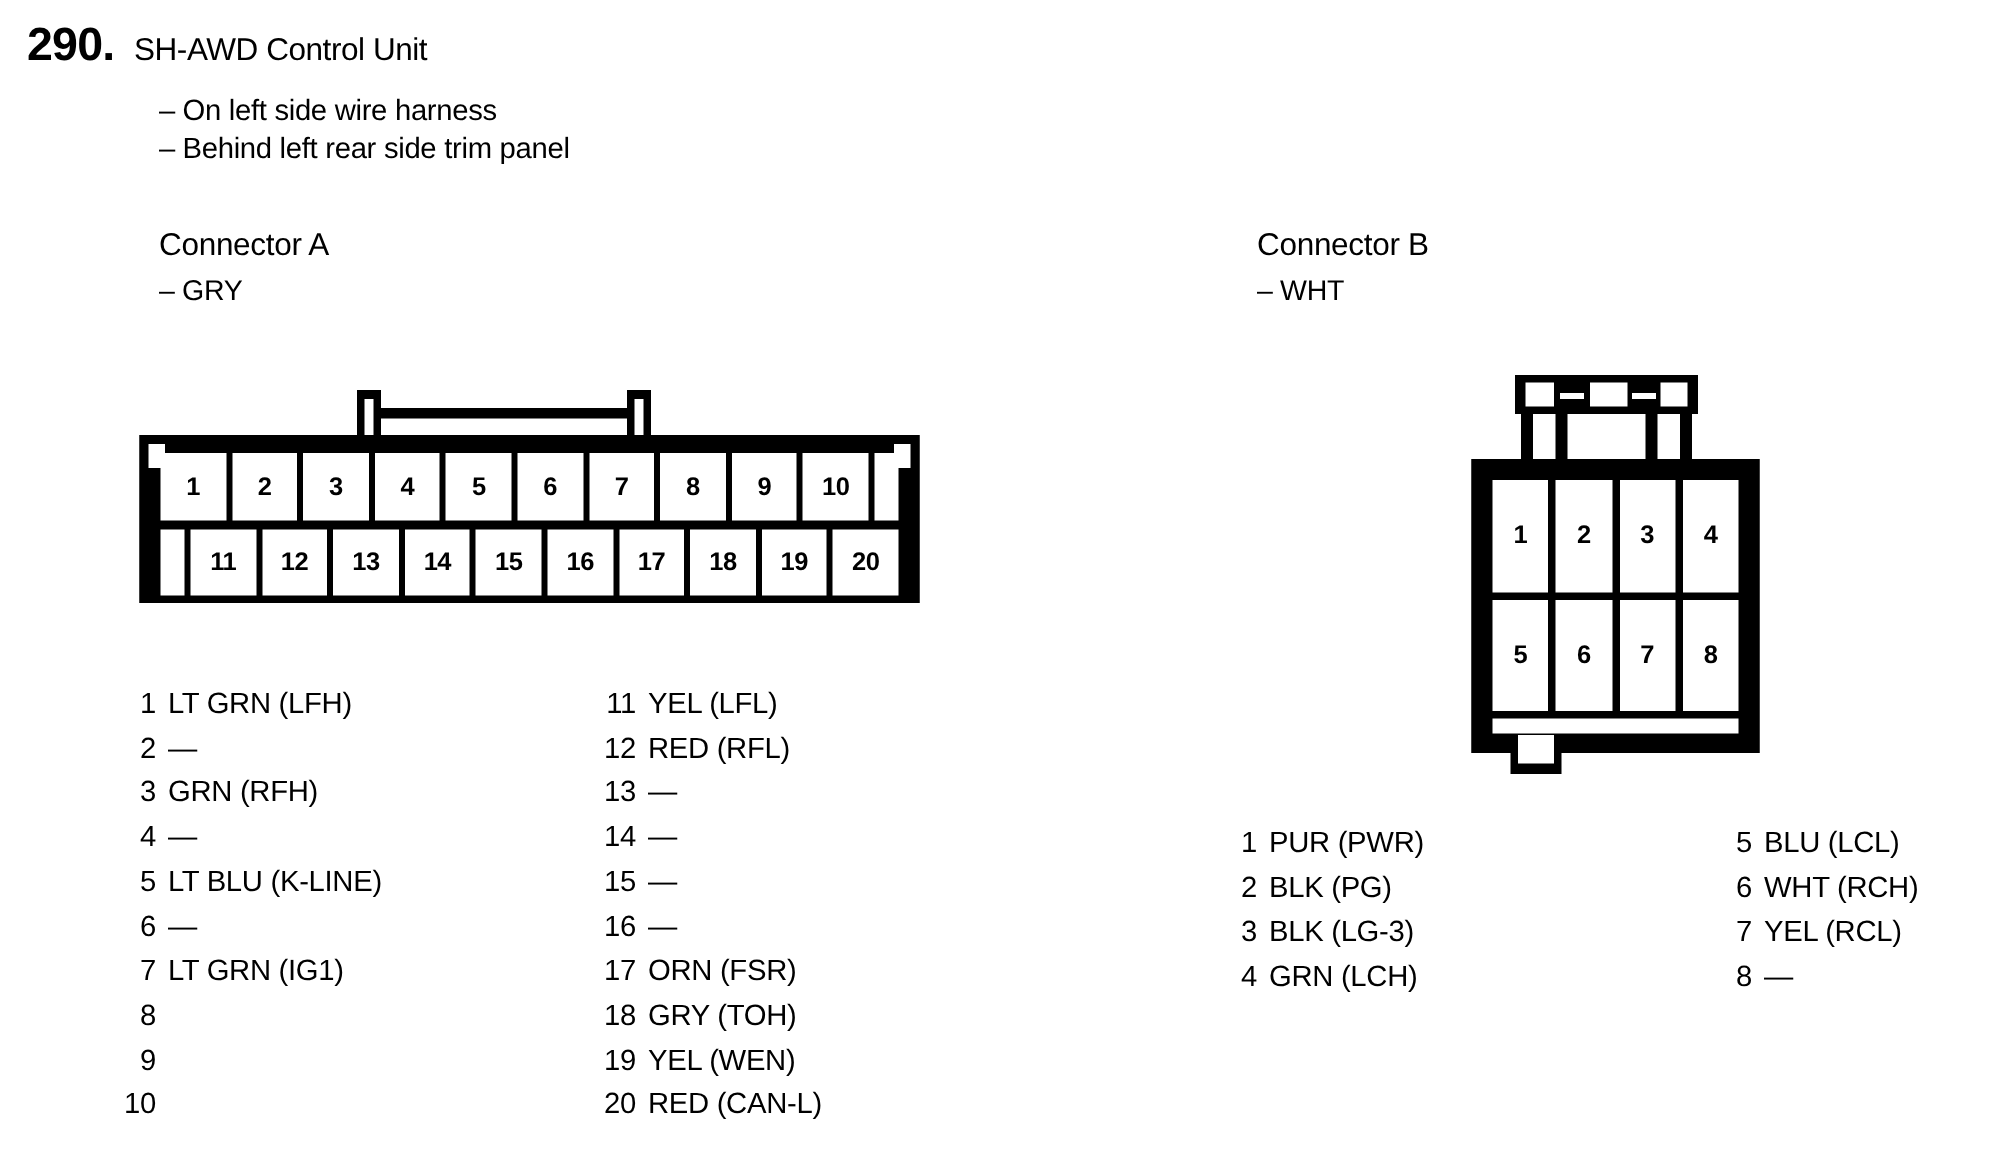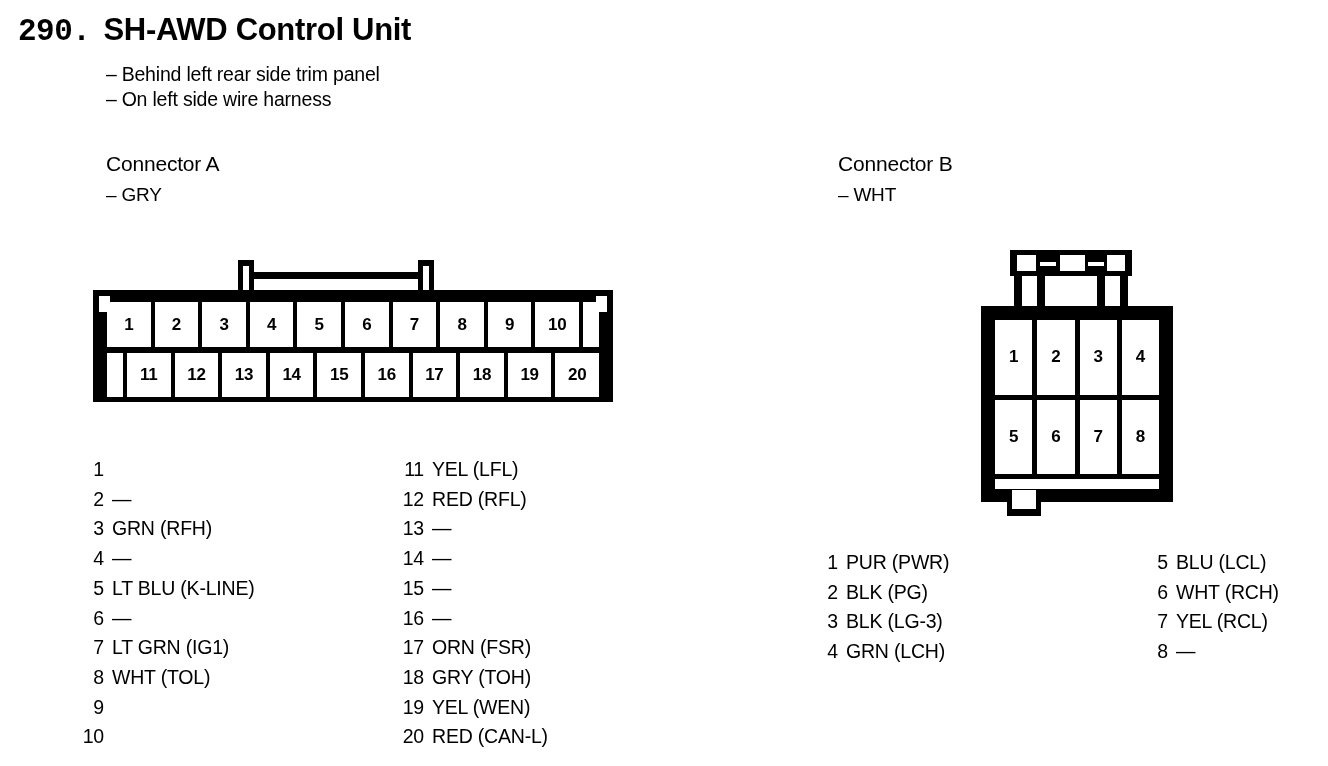--- a/index.html
+++ b/index.html
@@ -25,25 +25,24 @@
     top: 12px;
     display: flex;
     align-items: baseline;
     gap: 13px;
     white-space: nowrap;
   }
   #page-heading .num {
     font-size: 31px;
     font-weight: bold;
     letter-spacing: -0.5px;
-    font-family: Liberation Mono, monospace;
   }
   #page-heading .title {
-    font-size: 31px;
-    font-weight: bold;
+    font-size: 21px;
+    font-weight: normal;
     letter-spacing: -0.3px;
   }
 
   .subtitle-list {
     position: absolute;
     left: 106px;
     top: 62px;
     font-size: 19.5px;
     line-height: 25px;
     letter-spacing: -0.2px;
@@ -297,24 +296,24 @@
 </head>
 <body>
 
 <div id="page-heading">
   <span class="num">290.</span>
   <span class="title">SH-AWD Control Unit</span>
 </div>
 
 <div class="subtitle-list">
   <div class="row">
+    <span class="dash">–</span><span>On left side wire harness</span>
+  </div>
+  <div class="row">
     <span class="dash">–</span><span>Behind left rear side trim panel</span>
-  </div>
-  <div class="row">
-    <span class="dash">–</span><span>On left side wire harness</span>
   </div>
 </div>
 
 <div class="conn-heading" id="connector-a-heading">
   <div class="name">Connector A</div>
   <div class="color">
     <span class="dash">–</span><span>GRY</span>
   </div>
 </div>
 
@@ -399,20 +398,21 @@
     <div id="conn-b-footbar"></div>
   </div>
   <div id="conn-b-foottab">
     <div class="inner"></div>
   </div>
 </div>
 
 <div class="pin-legend" id="legend-a-left">
     <div class="legend-row">
       <span class="pin-no">1</span>
+      <span class="pin-label">LT GRN (LFH)</span>
     </div>
     <div class="legend-row">
       <span class="pin-no">2</span>
       <span class="pin-label">—</span>
     </div>
     <div class="legend-row">
       <span class="pin-no">3</span>
       <span class="pin-label">GRN (RFH)</span>
     </div>
     <div class="legend-row">
@@ -426,21 +426,20 @@
     <div class="legend-row">
       <span class="pin-no">6</span>
       <span class="pin-label">—</span>
     </div>
     <div class="legend-row">
       <span class="pin-no">7</span>
       <span class="pin-label">LT GRN (IG1)</span>
     </div>
     <div class="legend-row">
       <span class="pin-no">8</span>
-      <span class="pin-label">WHT (TOL)</span>
     </div>
     <div class="legend-row">
       <span class="pin-no">9</span>
     </div>
     <div class="legend-row">
       <span class="pin-no">10</span>
     </div>
   </div>
 <div class="pin-legend" id="legend-a-right">
     <div class="legend-row">

